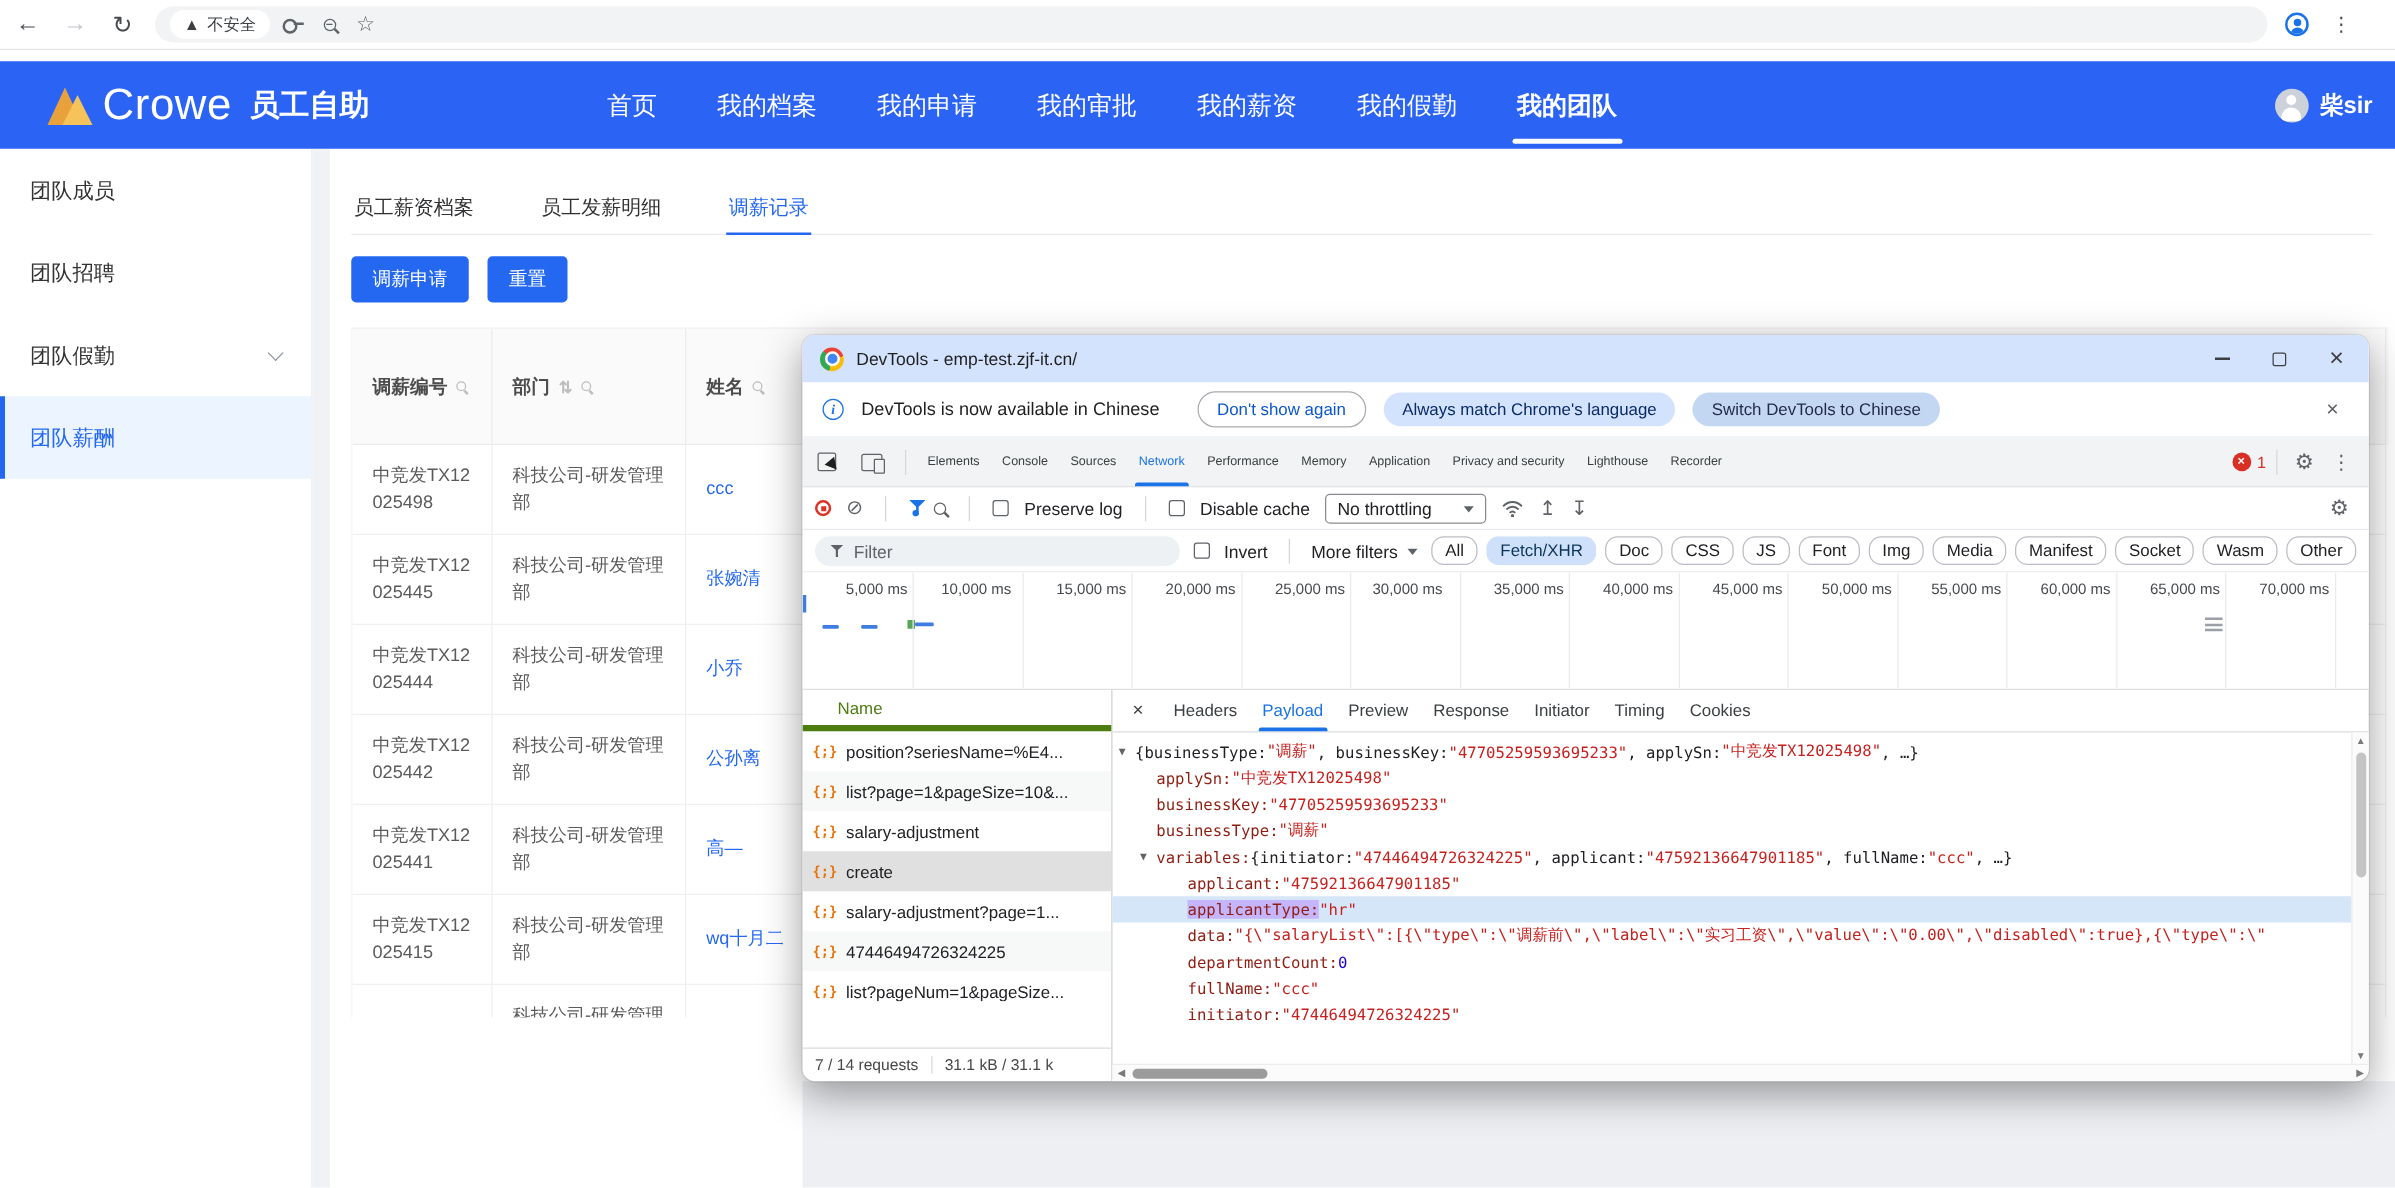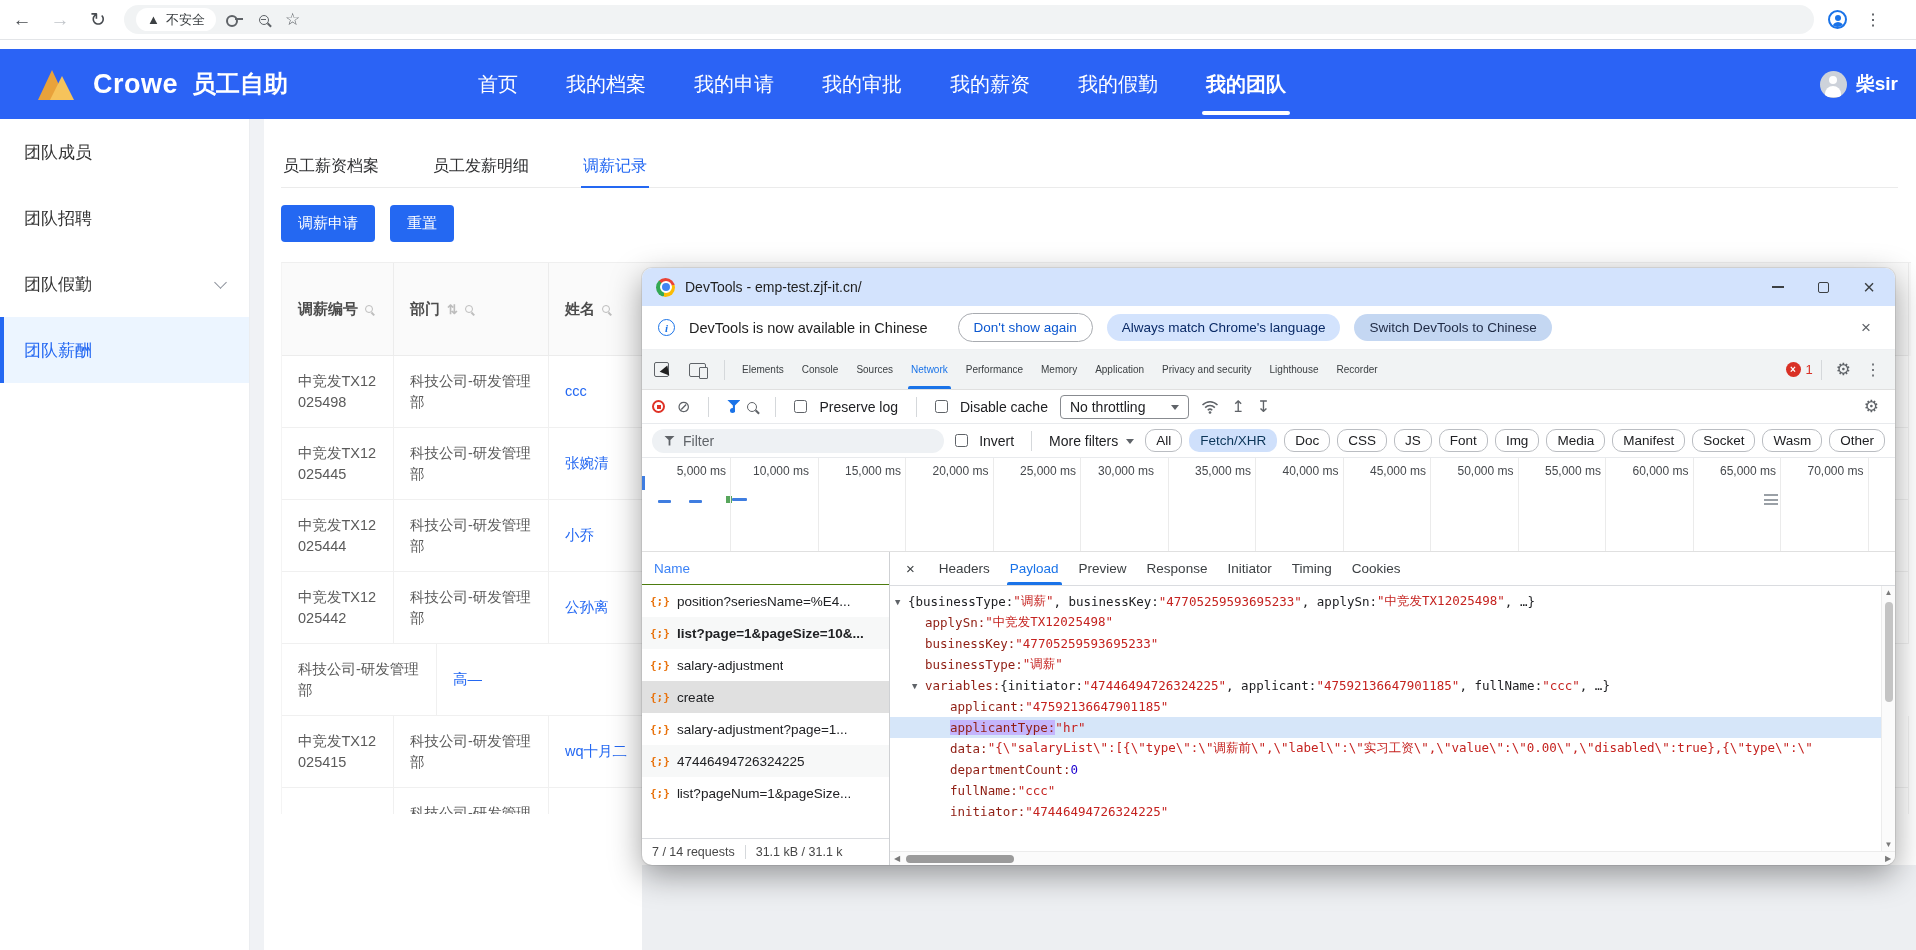--- a/index.html
+++ b/index.html
@@ -20,21 +20,21 @@
   .mag::after{content:"";position:absolute;width:5px;height:1.6px;background:#5f6368;transform:rotate(45deg);right:-4px;bottom:-2px}
   .mag.zoomout::before{content:"";position:absolute;left:1px;top:3px;width:5px;height:1.5px;background:#5f6368}
   .profile-blue{width:19px;height:19px;border:2px solid #1a73e8;border-radius:50%;position:relative;overflow:hidden}
   .profile-blue::before{content:"";position:absolute;left:50%;top:3px;transform:translateX(-50%);width:6px;height:6px;border-radius:50%;background:#1a73e8}
   .profile-blue::after{content:"";position:absolute;left:50%;top:10px;transform:translateX(-50%);width:11px;height:8px;border-radius:6px 6px 0 0;background:#1a73e8}
   
   #app-header{position:absolute;left:0;top:49px;width:1916px;height:70px;background:#2b63f5;display:flex;align-items:center;color:#fff;z-index:2}
   #logo{position:relative;width:40px;height:32px;margin-left:38px}
   #logo .t1{position:absolute;left:0;bottom:0;width:0;height:0;border-left:14px solid transparent;border-right:14px solid transparent;border-bottom:30px solid #e9a23b}
   #logo .t2{position:absolute;left:12px;bottom:0;width:0;height:0;border-left:12px solid transparent;border-right:12px solid transparent;border-bottom:24px solid #f6c35b}
-  #brand{font-size:27px;font-weight:700;margin-left:15px;letter-spacing:.5px}
+  #brand{font-size:35px;font-weight:400;margin-left:4px;letter-spacing:.5px}
   #product{font-size:24px;font-weight:700;margin-left:14px}
   #top-nav{display:flex;gap:48px;margin-left:190px;height:100%;align-items:center}
   .nav-item{font-size:20px;font-weight:500;position:relative;height:100%;display:flex;align-items:center;cursor:pointer;white-space:nowrap}
   .nav-item.active{font-weight:700}
   .nav-item.active::after{content:"";position:absolute;left:-4px;right:-4px;bottom:4px;height:4px;background:#fff;border-radius:2px}
   #user-box{position:absolute;right:18px;display:flex;align-items:center;gap:9px}
   .avatar-gray{width:27px;height:27px;border-radius:50%;background:#cdd2da;position:relative;overflow:hidden}
   .avatar-gray::before{content:"";position:absolute;left:50%;top:5px;transform:translateX(-50%);width:8px;height:8px;border-radius:50%;background:#fff}
   .avatar-gray::after{content:"";position:absolute;left:50%;top:15px;transform:translateX(-50%);width:16px;height:11px;border-radius:8px 8px 0 0;background:#fff}
   #user-name{font-size:19px;font-weight:700}
@@ -116,21 +116,21 @@
   .grid-v{position:absolute;top:0;bottom:0;width:1px;background:#ebebeb}
   .tl-label{position:absolute;top:6px;font-size:12px;color:#46494d;text-align:right;width:84px}
   .tl-dash{position:absolute;height:3px;background:#3f7de0;border-radius:1px}
   .tl-green{position:absolute;width:6px;height:7px;background:#58a65c}
   .tl-menu{position:absolute;width:14px;color:#9aa0a6}
   .tl-menu i{display:block;height:2px;background:#9aa0a6;margin-bottom:2.5px}
   .tl-bluebar{position:absolute;left:0;width:3px;height:14px;background:#3f7de0}
   
   #dt-main{flex:1;display:flex;min-height:0;position:relative}
   #req-panel{width:248px;flex:0 0 auto;border-right:1px solid #cfd1d4;display:flex;flex-direction:column;min-height:0}
-  #req-head{height:33px;border-bottom:1px solid #4d7c0f;display:flex;align-items:center;padding:0 12px;font-size:13.5px;color:#3b82f6;flex:0 0 auto}
+  #req-head{height:33px;border-bottom:5px solid #4d7c0f;display:flex;align-items:center;padding:0 28px;font-size:13.5px;color:#4d7c0f;flex:0 0 auto}
   #req-rows{flex:1;overflow:hidden}
   .req-row{height:32px;display:flex;align-items:center;gap:7px;padding:0 8px;font-size:13.5px;color:#202124;cursor:pointer;white-space:nowrap;overflow:hidden}
   .req-row:nth-child(even){background:#f7f8f8}
   .req-row.selected{background:#e0e0e0}
   .xhr-ic{color:#e8710a;font-family:"DejaVu Sans Mono",monospace;font-size:11px;font-weight:700;flex:0 0 auto}
   .req-name{overflow:hidden;text-overflow:clip;white-space:nowrap}
   #req-status{height:27px;border-top:1px solid #dadce0;display:flex;align-items:center;gap:10px;padding:0 10px;font-size:12.5px;color:#474747;flex:0 0 auto;white-space:nowrap;overflow:hidden}
   .st-div{width:1px;height:14px;background:#d5d8db}
   
   #detail-panel{flex:1;display:flex;flex-direction:column;min-width:0;position:relative}
@@ -264,20 +264,21 @@
           </div>
         </div>
         <div class="gr-row">
           <div class="gr-cell" style="width: 112px; flex: 0 0 auto;">中竞发TX12025442</div>
           <div class="gr-cell" style="width: 155px; flex: 0 0 auto;">科技公司-研发管理部</div>
           <div class="gr-cell name" style="width: 1360px; flex: 0 0 auto;">
             <a>公孙离</a>
           </div>
         </div>
         <div class="gr-row">
+          <div class="gr-cell" style="width: 112px; flex: 0 0 auto;">中竞发TX12025441</div>
           <div class="gr-cell" style="width: 155px; flex: 0 0 auto;">科技公司-研发管理部</div>
           <div class="gr-cell name" style="width: 1360px; flex: 0 0 auto;">
             <a>高—</a>
           </div>
         </div>
         <div class="gr-row">
           <div class="gr-cell" style="width: 112px; flex: 0 0 auto;">中竞发TX12025415</div>
           <div class="gr-cell" style="width: 155px; flex: 0 0 auto;">科技公司-研发管理部</div>
           <div class="gr-cell name" style="width: 1360px; flex: 0 0 auto;">
             <a>wq十月二</a>
@@ -435,21 +436,21 @@
   <div id="dt-main">
     <div id="req-panel">
       <div id="req-head">Name</div>
       <div id="req-rows">
           <div class="req-row">
             <div class="xhr-ic" style="display: inline;">{;}</div>
             <div class="req-name" style="display: inline;">position?seriesName=%E4...</div>
           </div>
           <div class="req-row">
             <div class="xhr-ic" style="display: inline;">{;}</div>
-            <div class="req-name" style="display: inline; font-weight: bold;">list?page=1&amp;pageSize=10&amp;...</div>
+            <div class="req-name" style="display: inline;">list?page=1&amp;pageSize=10&amp;...</div>
           </div>
           <div class="req-row">
             <div class="xhr-ic" style="display: inline;">{;}</div>
             <div class="req-name" style="display: inline;">salary-adjustment</div>
           </div>
           <div class="req-row selected">
             <div class="xhr-ic" style="display: inline;">{;}</div>
             <div class="req-name" style="display: inline;">create</div>
           </div>
           <div class="req-row">

